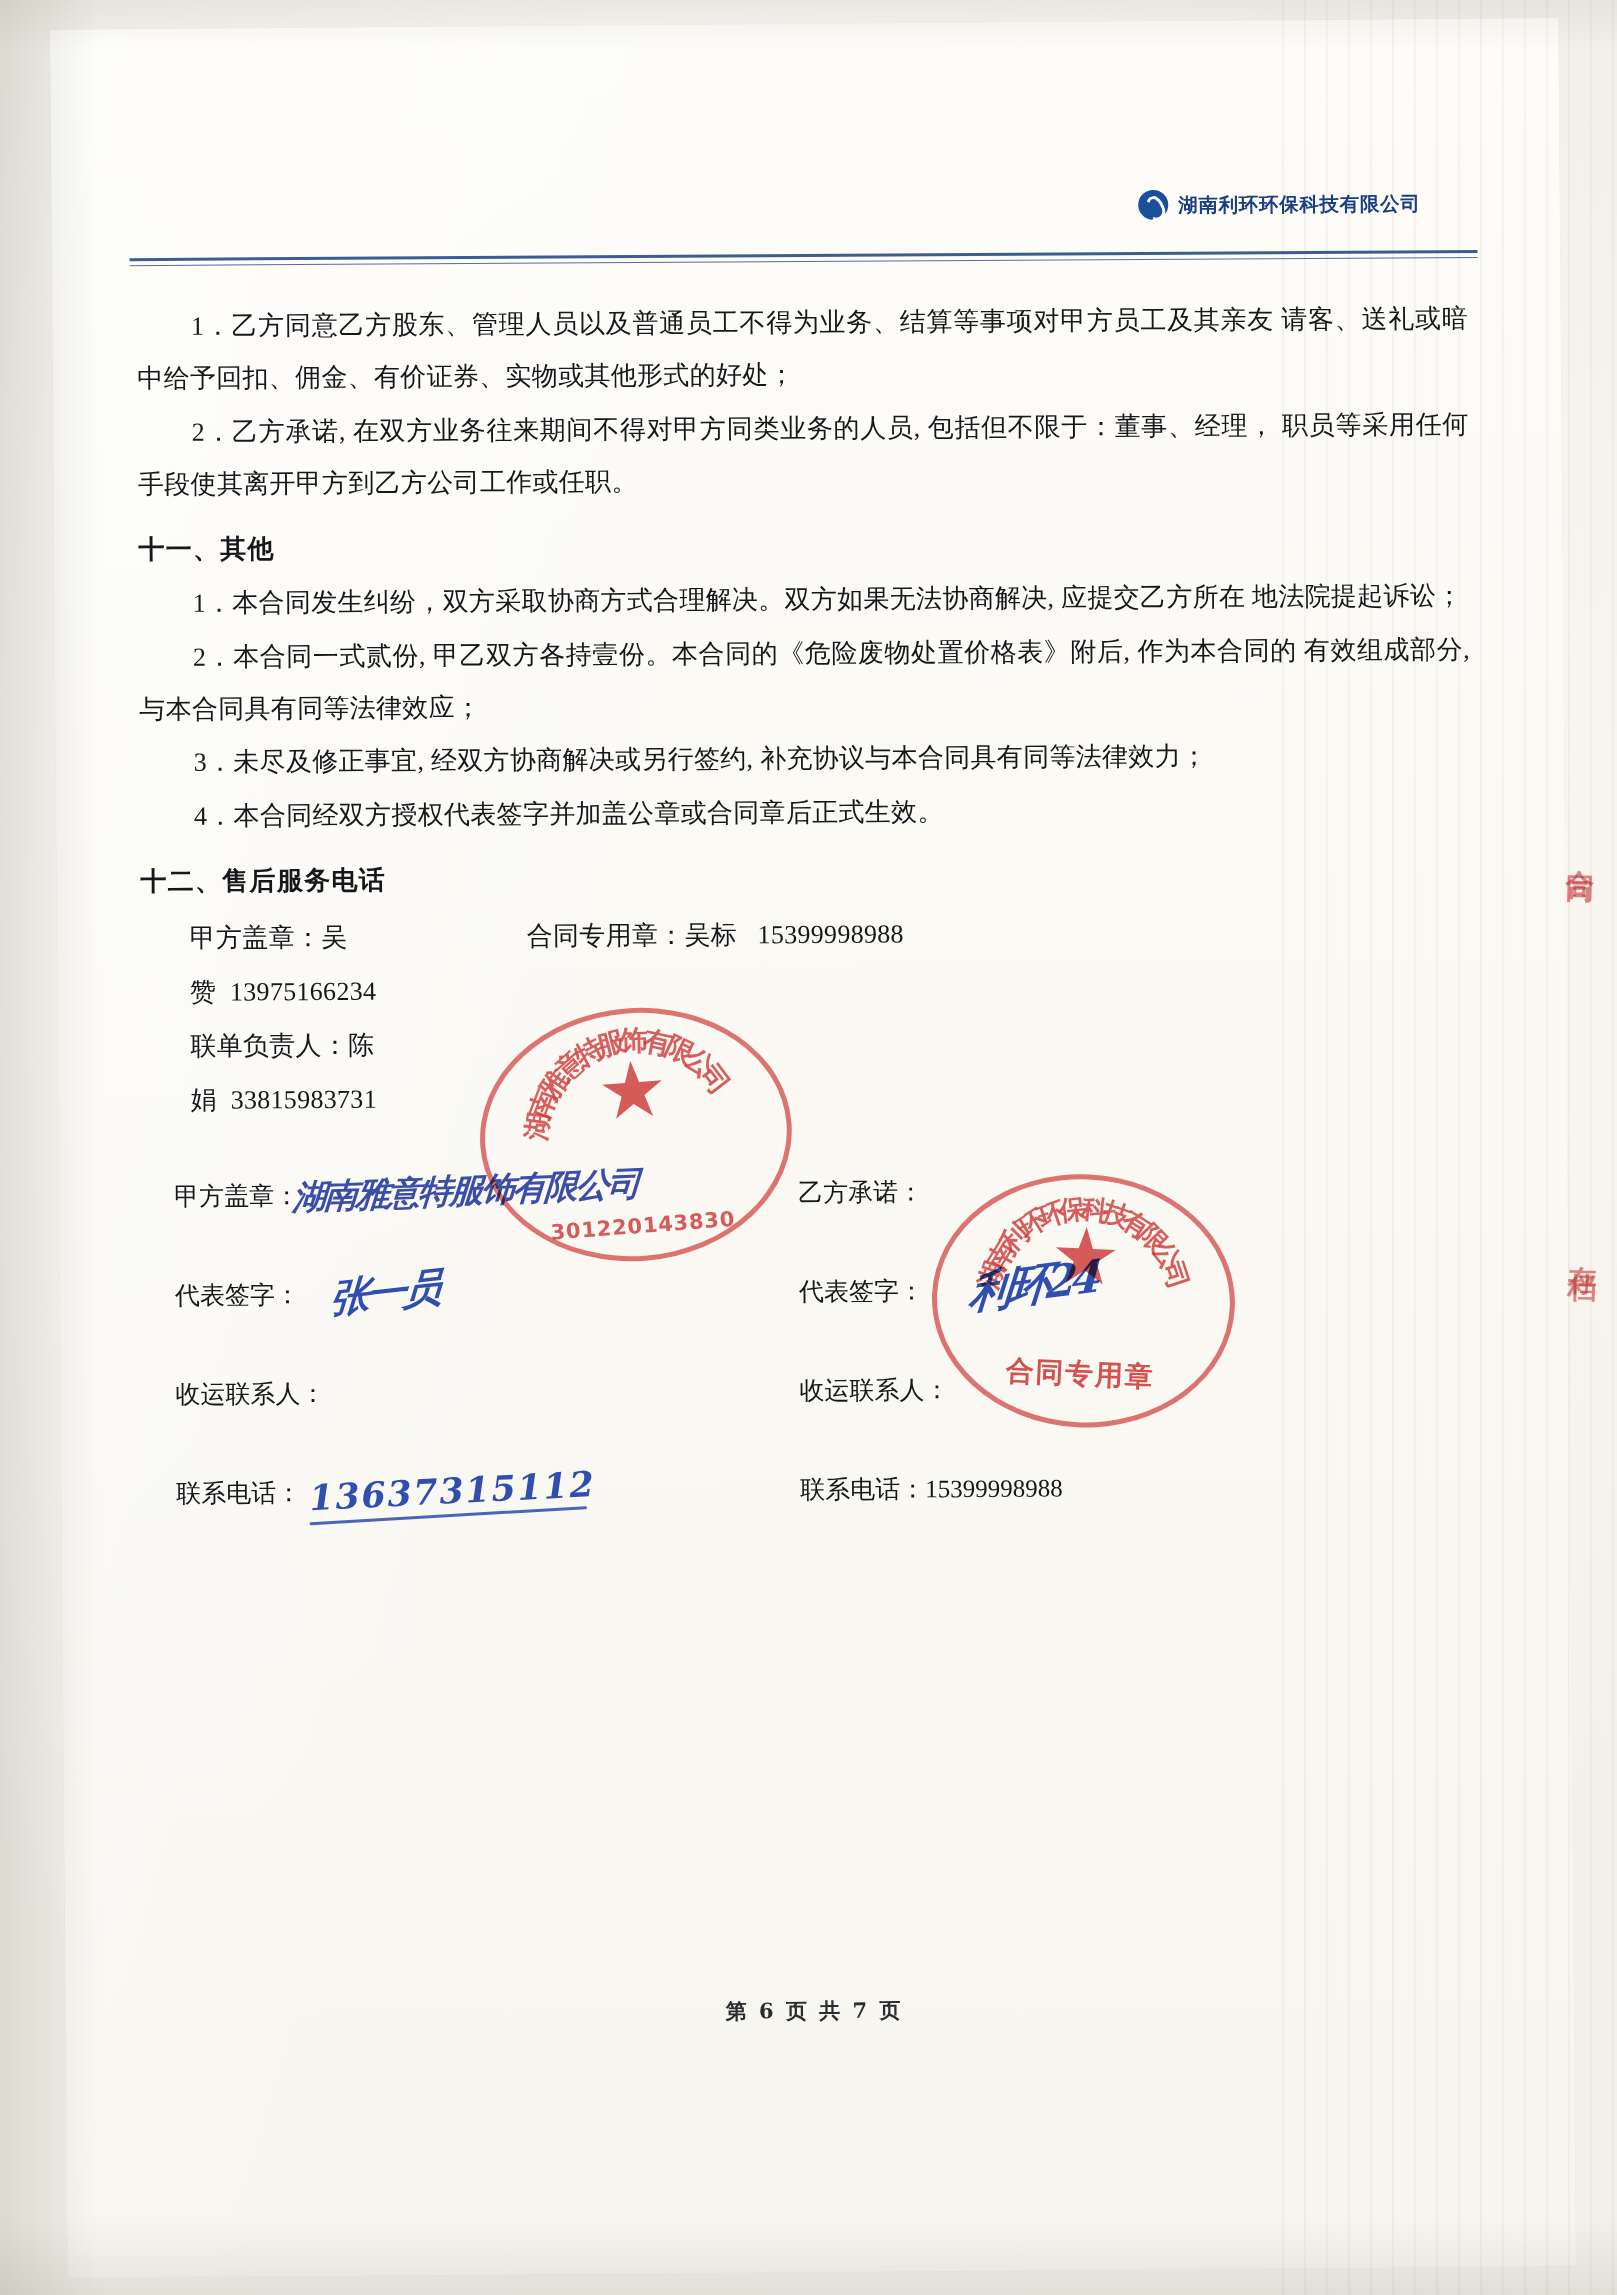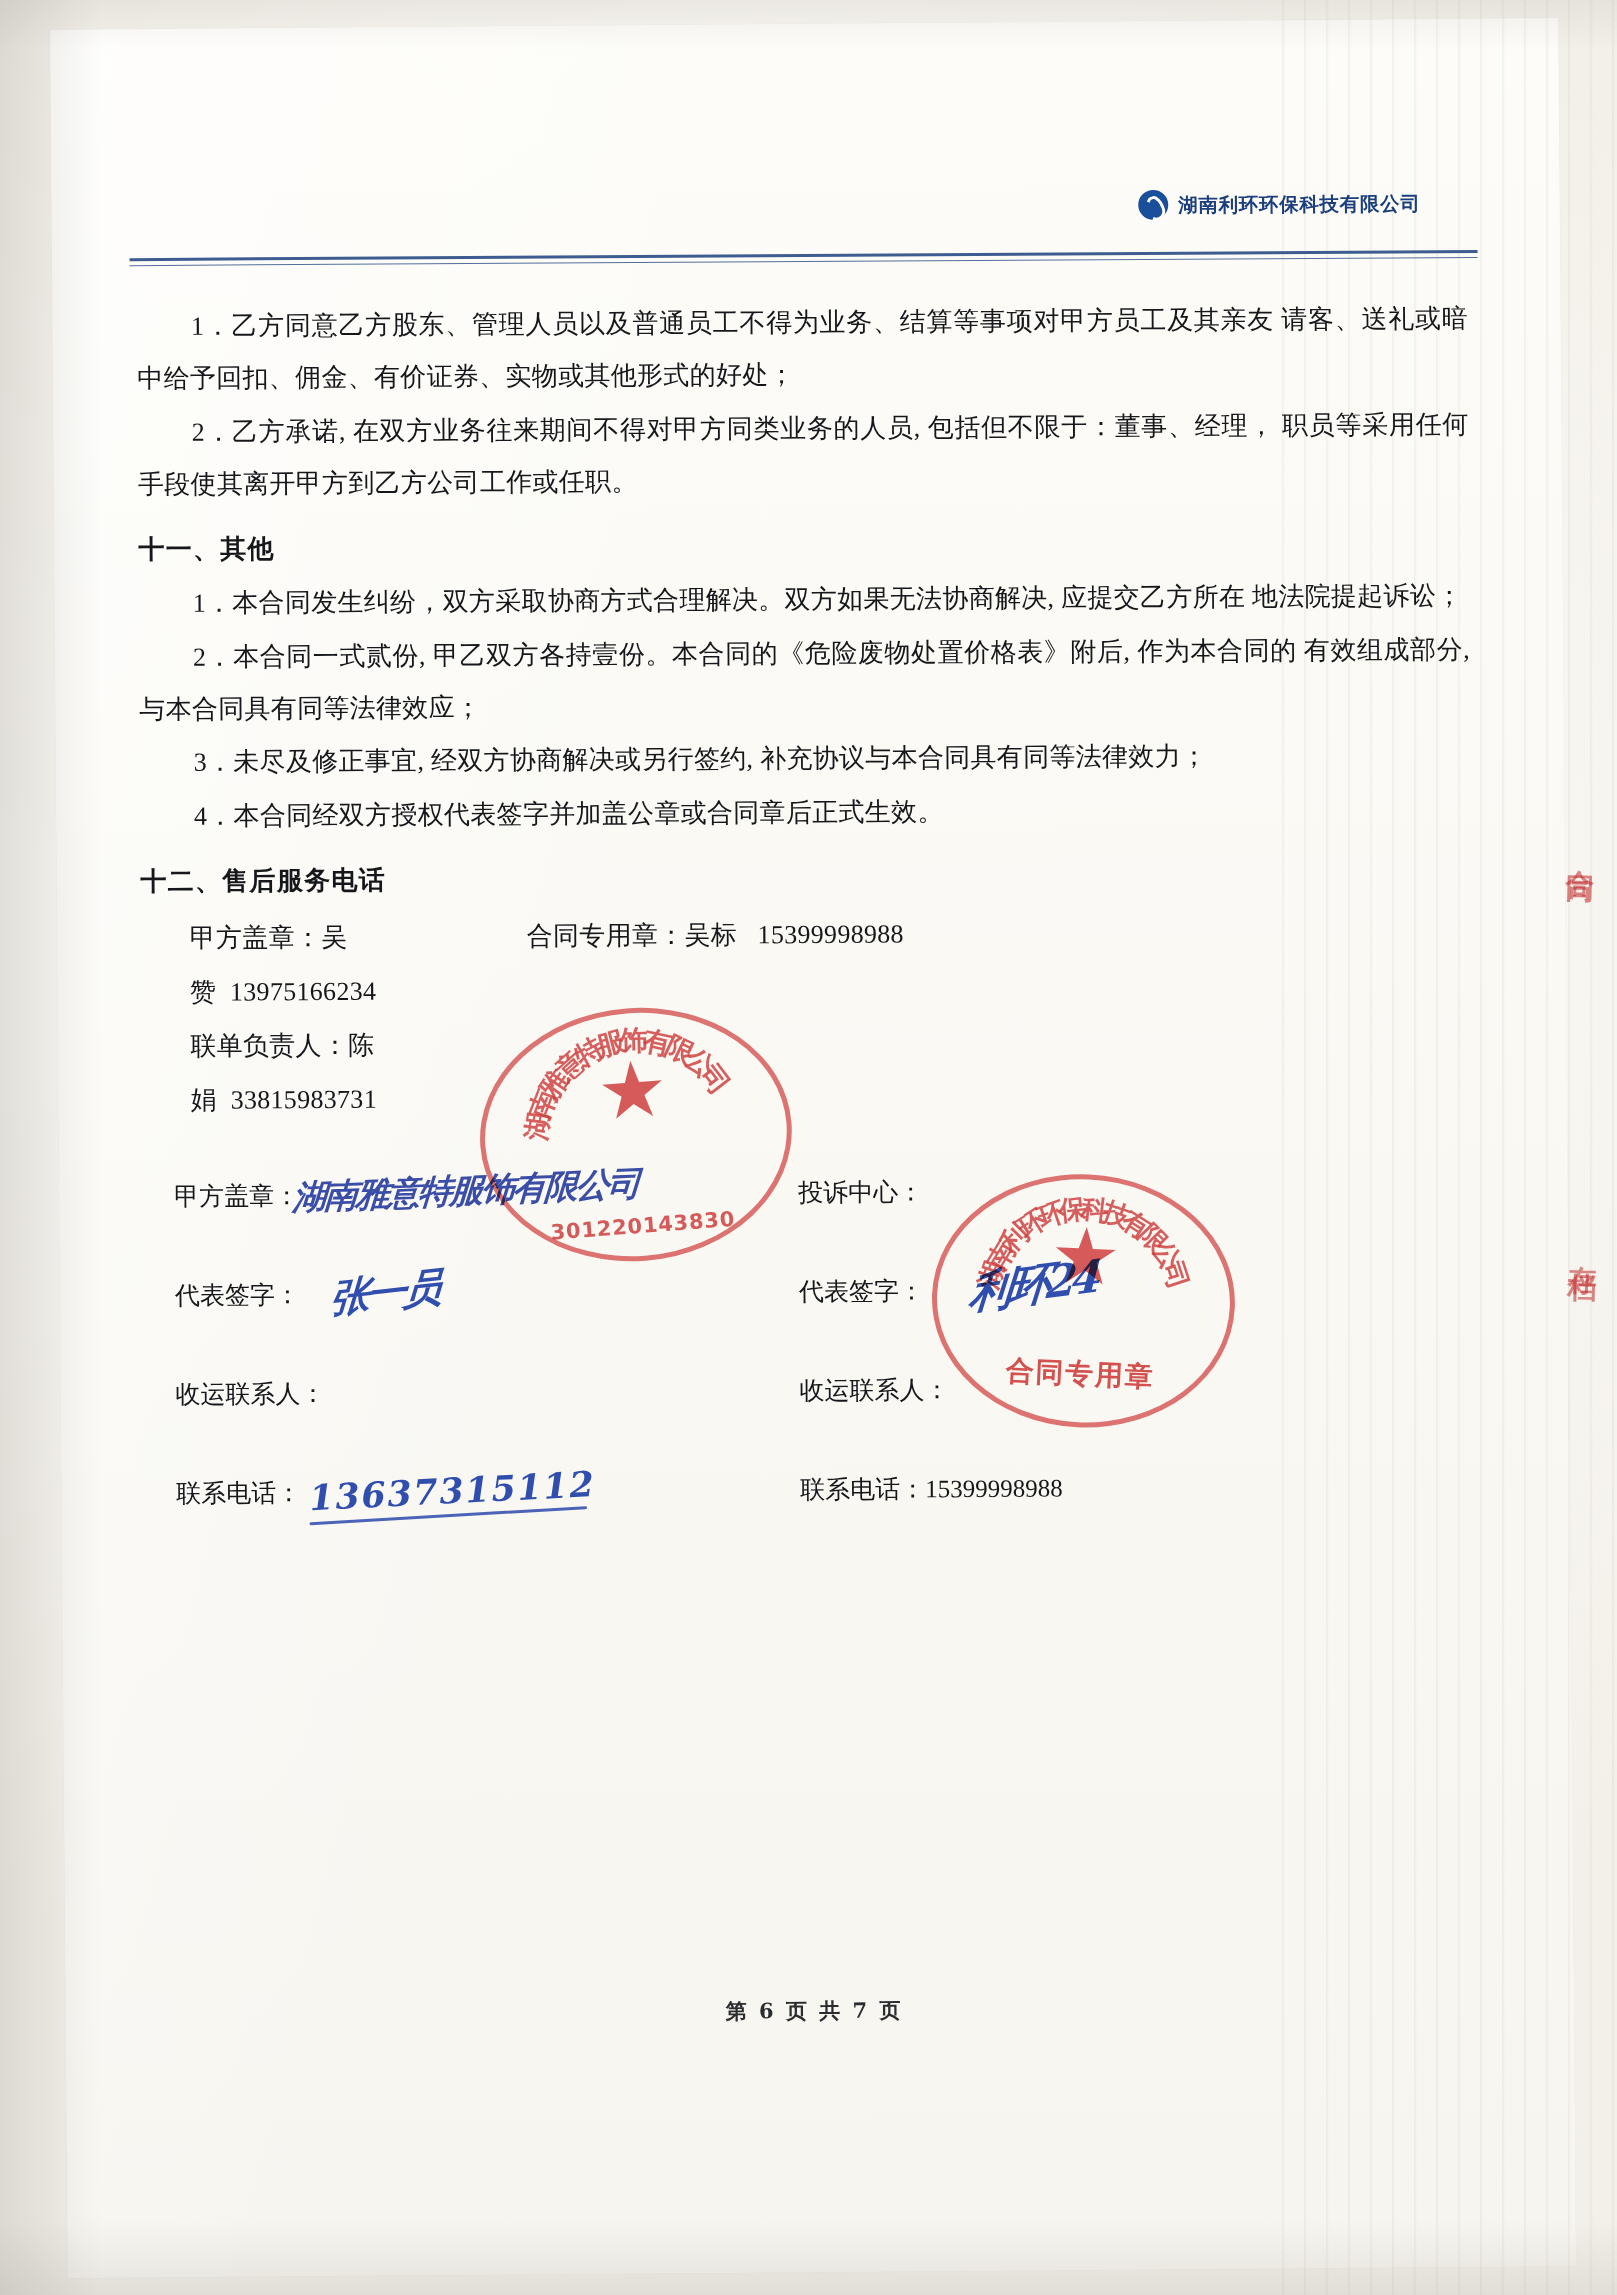--- a/index.html
+++ b/index.html
@@ -364,21 +364,21 @@
   </div>
 
   <div class="sig">
 
     <div class="sig-row">
       <div class="sig-left">
         <span class="sig-label">甲方盖章：</span>
         <span class="hw hw-company">湖南雅意特服饰有限公司</span>
       </div>
       <div class="sig-right">
-        <span class="sig-label">投诉中心：</span>
+        <span class="sig-label">乙方承诺：</span>
       </div>
     </div>
 
     <div class="sig-row">
       <div class="sig-left">
         <span class="sig-label">代表签字：</span>
         <span class="hw hw-sign-a">张一员</span>
       </div>
       <div class="sig-right">
         <span class="sig-label">代表签字：</span>

